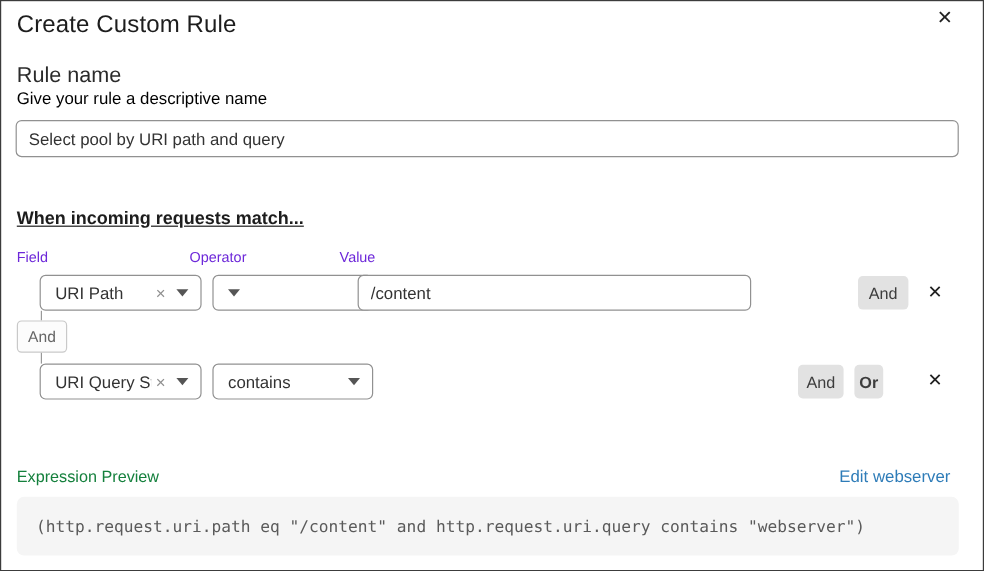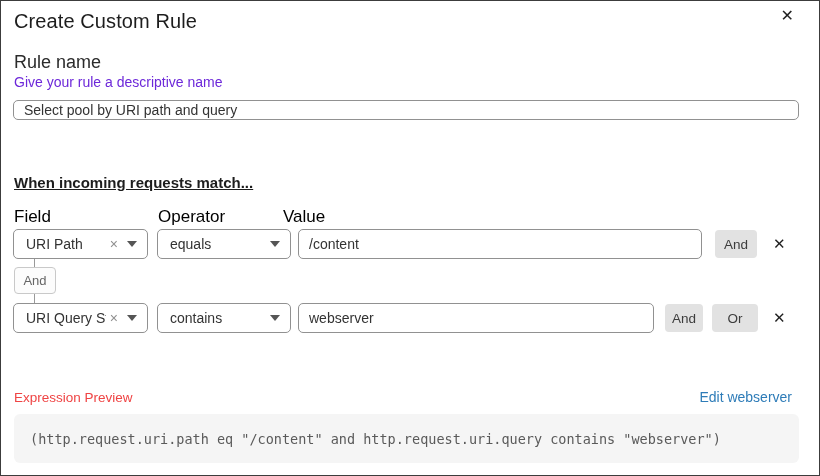--- a/index.html
+++ b/index.html
@@ -24,79 +24,80 @@
     position: absolute; right: 25px; top: 5px;
     font-size: 16px; font-weight: 700; color: #222;
     cursor: pointer; line-height: 20px;
   }
   .field-label {
     position: absolute; left: 13px; top: 51px;
     font-size: 18px; color: #2b2b2b;
   }
   .field-hint {
     position: absolute; left: 13px; top: 73px;
-    font-size: 14px; color: #6d28d9;
+    font-size: 14px; color: #000000;
   }
   .text-input {
     position: absolute; height: 30px;
     border: 1px solid #919191; border-radius: 5px;
     background: #fff; color: #333;
     font-size: 14px; padding: 0 10px;
     font-family: "Liberation Sans", "DejaVu Sans", sans-serif;
     outline: none;
   }
-  .rule-input { left: 12px; top: 99px; width: 786px; height: 20px; }
+  .rule-input { left: 12px; top: 99px; width: 786px; height: 31px; }
   .section-heading {
     position: absolute; left: 13px; top: 173px;
     font-size: 15px; font-weight: 700; color: #1d1d1d; text-decoration: underline;
   }
   .col-label {
     position: absolute; top: 206px;
-    font-size: 17px; color: #000000;
+    font-size: 12px; color: #6d28d9;
   }
   .col-field { left: 13px; }
   .col-operator { left: 157px; text-align: right; }
   .col-value { left: 282px; }
 
   .select {
     position: absolute; height: 30px;
     border: 1px solid #919191; border-radius: 5px;
     background: #fff; display: flex; align-items: center;
     padding: 0 10px 0 12px; font-size: 14px; color: #333;
     cursor: pointer;
+    margin-left: 20px;
   }
   .select .sel-text { flex: 1 1 auto; white-space: nowrap; overflow: hidden; }
   .clear-x {
     color: #8f8f8f; font-size: 14px; line-height: 1;
     margin: 0 9px 0 4px; cursor: pointer;
   }
   .caret {
     width: 0; height: 0; flex: 0 0 auto;
     border-left: 5px solid transparent;
     border-right: 5px solid transparent;
     border-top: 6px solid #555;
     cursor: pointer;
   }
   .row1-field    { left: 12px;  top: 228px; width: 135px; }
   .row1-operator { left: 156px; top: 228px; width: 134px; }
-  .row1-value    { left: 297px; top: 228px; width: 404px; }
+  .row1-value    { left: 297px; top: 228px; width: 328px; }
   .row2-field    { left: 12px;  top: 302px; width: 135px; }
   .row2-operator { left: 156px; top: 302px; width: 134px; gap: 48px; }
   .row2-value    { left: 297px; top: 302px; width: 356px; }
 
   .gray-btn {
     position: absolute; height: 28px;
     background: #e2e2e2; border: none; border-radius: 4px;
     font-size: 13.5px; color: #3d3d3d;
     display: flex; align-items: center; justify-content: center;
     cursor: pointer; font-family: "Liberation Sans", sans-serif;
   }
   .row1-and { left: 714px; top: 229px; width: 42px; }
   .row2-and { left: 664px; top: 303px; width: 38px; }
-  .row2-or  { left: 711px; top: 303px; width: 46px; }
+  .row2-or  { left: 711px; top: 303px; width: 24px; font-weight: bold; }
 
   .remove-x {
     position: absolute; font-size: 15px; font-weight: 700;
     color: #1f1f1f; cursor: pointer; line-height: 18px;
   }
   .row1-remove { left: 772px; top: 234px; }
   .row2-remove { left: 772px; top: 308px; }
 
   .connector-line {
     position: absolute; left: 33px; width: 1px; background: #999;
@@ -106,21 +107,21 @@
   .connector-badge {
     position: absolute; left: 13px; top: 266px;
     width: 42px; height: 27px;
     background: #fcfcfc; border: 1px solid #c9c9c9; border-radius: 4px;
     font-size: 13px; color: #666;
     display: flex; align-items: center; justify-content: center;
   }
 
   .expr-label {
     position: absolute; left: 13px; top: 389px;
-    font-size: 13.5px; color: #ef4444;
+    font-size: 13.5px; color: #15803d;
   }
   .expr-edit-link {
     position: absolute; right: 27px; top: 388px;
     font-size: 14px; color: #2e7cb8; cursor: pointer;
   }
   .code-block {
     position: absolute; left: 13px; top: 413px;
     width: 785px; height: 49px;
     background: #f5f5f5; border-radius: 6px;
     display: flex; align-items: center;
@@ -149,41 +150,39 @@
   <div class="col-label col-field">Field</div>
   <div class="col-label col-operator">Operator</div>
   <div class="col-label col-value">Value</div>
 
   <div class="select row1-field">
     <span class="sel-text">URI Path</span>
     <span class="clear-x">×</span>
     <span class="caret"></span>
   </div>
   <div class="select row1-operator">
-    <span class="sel-text">equals</span>
     <span class="caret"></span>
   </div>
   <input class="text-input row1-value" type="text" value="/content" style="">
   <button class="gray-btn row1-and">And</button>
   <div class="remove-x row1-remove">✕</div>
 
   <div class="connector-line line-top"></div>
   <div class="connector-badge">And</div>
   <div class="connector-line line-bottom"></div>
 
   <div class="select row2-field">
     <span class="sel-text">URI Query St...</span>
     <span class="clear-x">×</span>
     <span class="caret"></span>
   </div>
   <div class="select row2-operator">
     <span class="sel-text">contains</span>
     <span class="caret"></span>
   </div>
-  <input class="text-input row2-value" type="text" value="webserver" style="">
   <button class="gray-btn row2-and">And</button>
   <button class="gray-btn row2-or">Or</button>
   <div class="remove-x row2-remove">✕</div>
 
   <div class="expr-label">Expression Preview</div>
   <div class="expr-edit-link">Edit webserver</div>
   <div class="code-block">
     <span class="code-text">(http.request.uri.path eq "/content" and http.request.uri.query contains "webserver")</span>
   </div>
 

